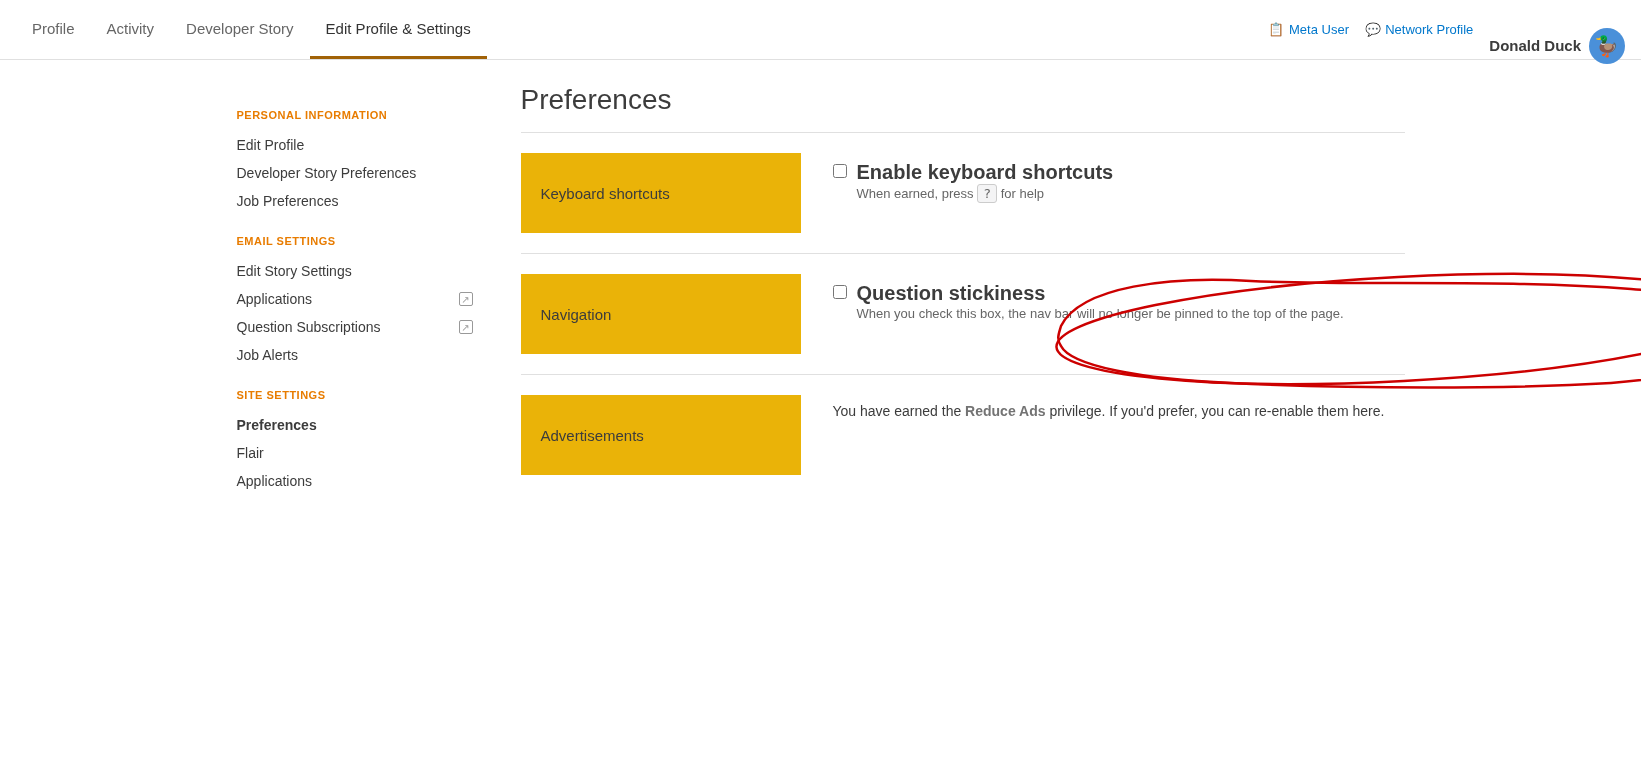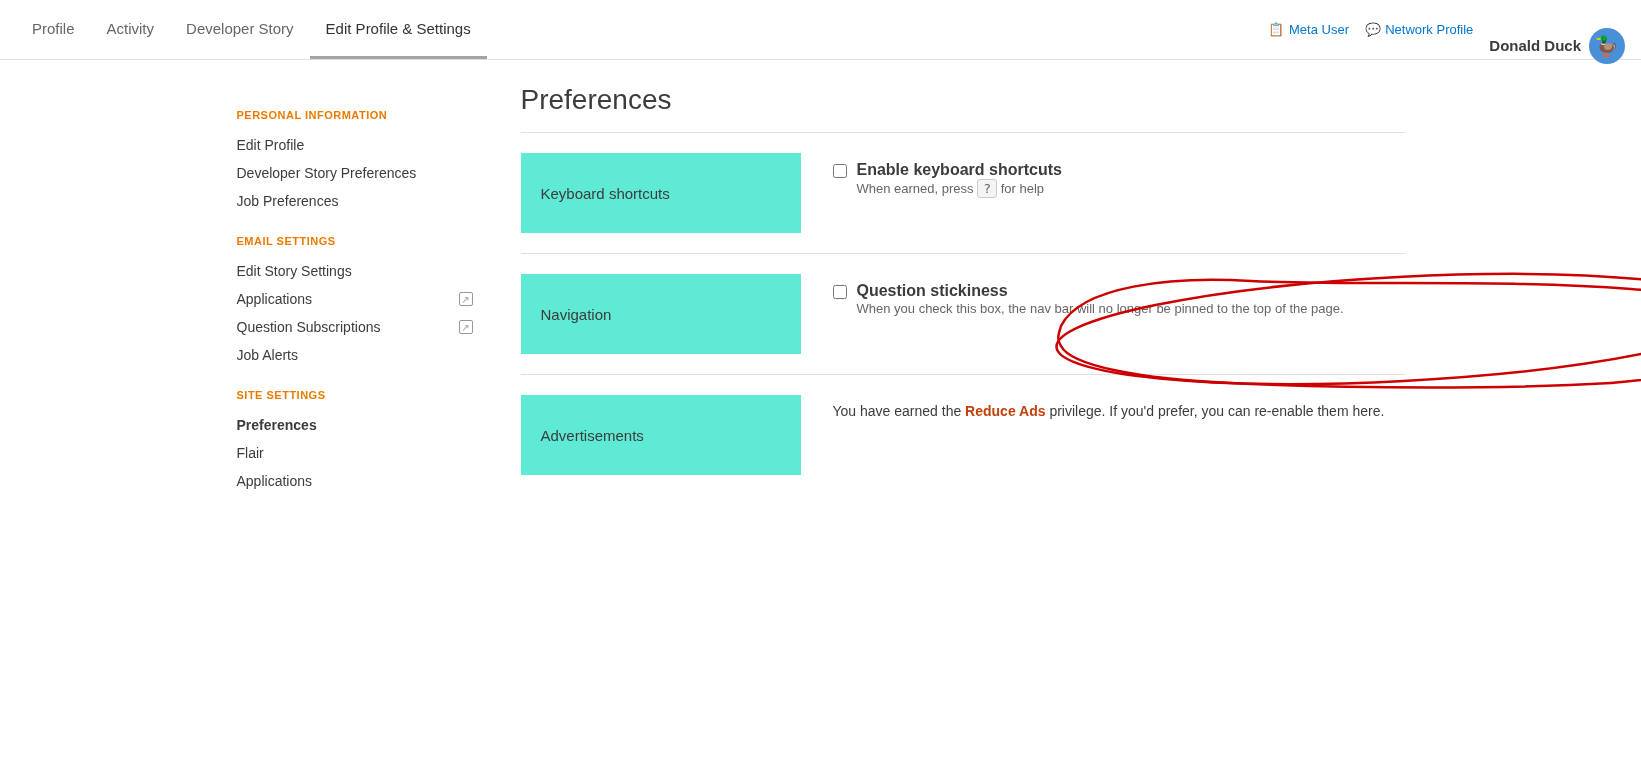--- a/index.html
+++ b/index.html
@@ -23,21 +23,21 @@
       align-items: center;
       padding: 12px 16px;
       color: #666;
       cursor: pointer;
       font-size: 15px;
       border-bottom: 3px solid transparent;
       text-decoration: none;
     }
     .nav-tab.active {
       color: #333;
-      border-bottom: 3px solid #a3a3a3;
+      border-bottom: 3px solid #a16207;
       font-weight: normal;
     }
     .top-nav-right {
       display: flex;
       align-items: center;
       gap: 16px;
     }
     .top-nav-right a {
       color: #0077cc;
       text-decoration: none;
@@ -116,21 +116,21 @@
     }
 
     
     .pref-row {
       display: flex;
       align-items: flex-start;
       padding: 20px 0;
       border-top: 1px solid #e0e0e0;
     }
     .pref-label-box {
-      background: #5eead4;
+      background: #eab308;
       padding: 16px 20px;
       min-width: 280px;
       width: 280px;
       flex-shrink: 0;
       font-size: 15px;
       color: #3c3c3c;
       margin-right: 32px;
       min-height: 80px;
       display: flex;
       align-items: center;
@@ -146,21 +146,21 @@
     }
     .pref-option input[type="checkbox"] {
       margin-top: 3px;
       width: 14px;
       height: 14px;
       flex-shrink: 0;
       cursor: pointer;
     }
     .pref-option-text strong {
       display: block;
-      font-size: 16px;
+      font-size: 20px;
       color: #3c3c3c;
     }
     .pref-option-text span {
       font-size: 13px;
       color: #666;
     }
     .kbd-hint {
       display: inline-block;
       background: #f4f4f5;
       border: 1px solid #ccc;
@@ -175,21 +175,21 @@
     .nav-row-wrapper {
       position: relative;
     }
 
     
     .ads-text {
       font-size: 14px;
       color: #3c3c3c;
     }
     .ads-text a {
-      color: #c2410c;
+      color: #737373;
       font-weight: bold;
       text-decoration: none;
     }
   </style>
 </head>
 <body>
 
 <nav class="top-nav">
   <div class="top-nav-tabs">
 

